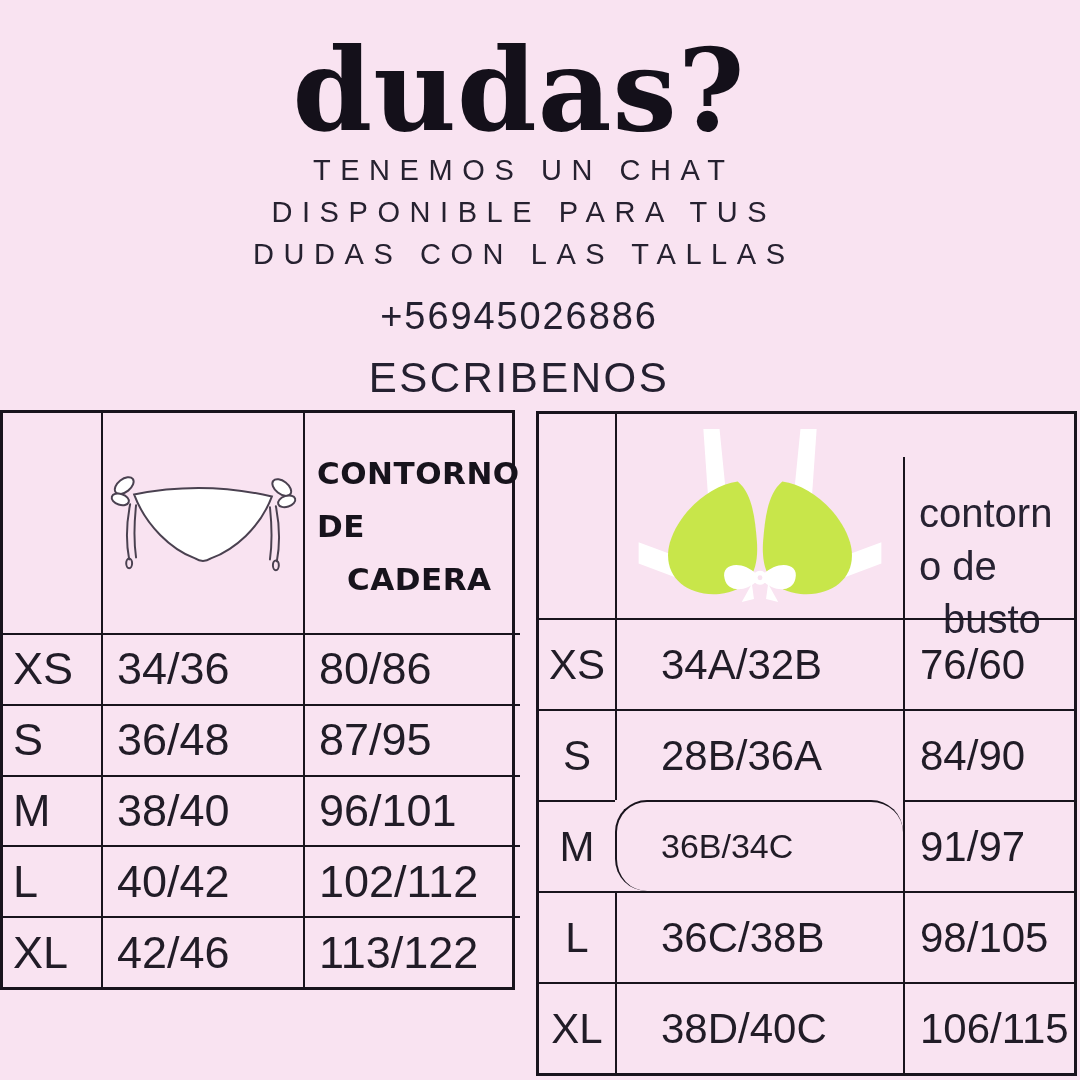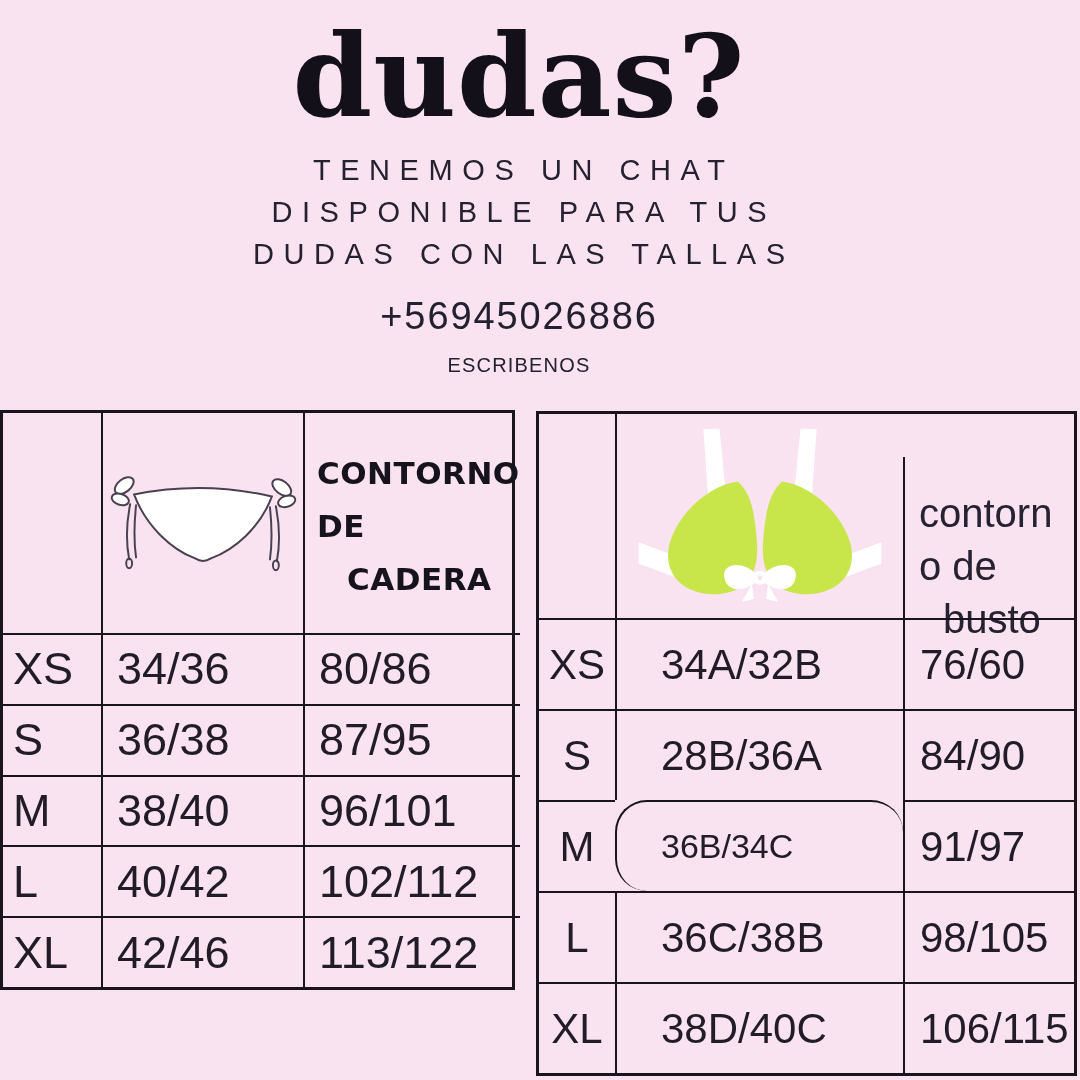--- a/index.html
+++ b/index.html
@@ -15,38 +15,38 @@
     background:var(--bg);
     font-family:"Liberation Sans", sans-serif;
     color:var(--ink);
     overflow:hidden;
   }
   .canvas{position:relative;width:1080px;height:1080px;background:var(--bg);}
 
   
   .header{position:absolute;left:0;top:0;width:1038px;height:405px;text-align:center;}
   .title{
-    position:absolute;left:0;top:14px;width:100%;
+    position:absolute;left:0;top:28px;width:100%;
     font-family:"DejaVu Serif", serif;
     font-weight:700;font-size:114px;line-height:124px;
     color:#14101a;letter-spacing:1px;
   }
   .subtitle{
     position:absolute;left:0;top:149px;width:100%;
     font-size:29px;line-height:42px;font-weight:400;
     letter-spacing:0.33em;text-indent:0.33em;
     color:#262130;
   }
   .phone{
     position:absolute;left:0;top:295px;width:100%;
     font-size:38px;letter-spacing:0.05em;color:#242030;
   }
   .cta{
     position:absolute;left:0;top:354px;width:100%;
-    font-size:20px;letter-spacing:0.06em;color:#242030;
+    font-size:42px;letter-spacing:0.06em;color:#242030;
   }
 
   
   .size-table{
     position:absolute;
     display:grid;
     border:3px solid var(--line);
   }
   .size-table .cell{
     border-left:2px solid var(--line);
@@ -134,21 +134,21 @@
       <span class="l1">CONTORNO</span>
       <span class="l2">DE</span>
       <span class="l3">CADERA</span>
     </div>
 
     <div class="cell c-size">XS</div>
     <div class="cell c-val">34/36</div>
     <div class="cell c-val">80/86</div>
 
     <div class="cell c-size">S</div>
-    <div class="cell c-val">36/38</div>
+    <div class="cell c-val">36/48</div>
     <div class="cell c-val">87/95</div>
 
     <div class="cell c-size">M</div>
     <div class="cell c-val">38/40</div>
     <div class="cell c-val">96/101</div>
 
     <div class="cell c-size">L</div>
     <div class="cell c-val">40/42</div>
     <div class="cell c-val">102/112</div>
 

